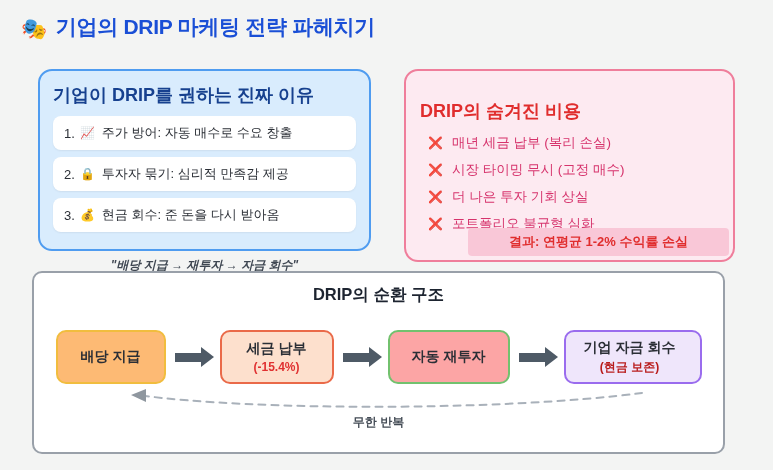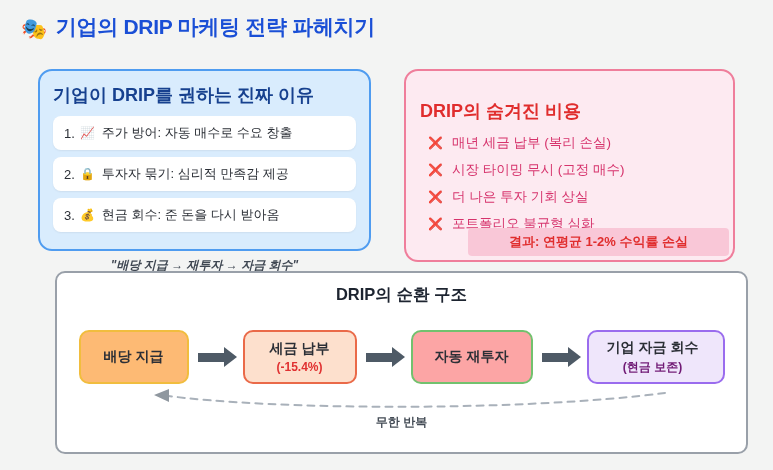--- a/index.html
+++ b/index.html
@@ -30,36 +30,36 @@
     background:#fdeaf1; border:2px solid #ef7e9b; padding:26px 14px; }
   .costs .panel-title { color:#e02d2d; margin-bottom:11px; }
   .cost-item { display:flex; align-items:center; gap:9px; margin:9px 0 9px 8px;
     font-size:13.5px; color:#d6336c; font-weight:500; }
   .cross { color:#e03131; font-size:12px; }
   .result-banner { position:absolute; left:62px; right:4px; bottom:4px;
     background:#f9c7d7; border-radius:4px; padding:5px 0; text-align:center;
     font-size:13px; font-weight:bold; color:#e02d2d; }
 
   
-  .cycle { left:55px; top:271px; width:693px; height:183px;
+  .cycle { left:32px; top:271px; width:693px; height:183px;
     background:#ffffff; border:2px solid #99a0a9; border-radius:10px; }
   .cycle-title { text-align:center; margin-top:11px; font-size:16.5px; font-weight:bold; color:#1d2430; }
   .flow { position:absolute; left:0; right:0; top:57px; display:flex;
     justify-content:center; align-items:center; }
   .step { border-radius:10px; border-width:2px; border-style:solid; min-height:54px;
     display:flex; flex-direction:column; justify-content:center; align-items:center;
     padding:4px 12px; }
   .s-yellow { background:#fdba74; border-color:#f1bd3e; min-width:110px; }
   .s-orange { background:#fde0cd; border-color:#ea6a49; min-width:114px; }
   .s-green  { background:#fca5a5; border-color:#72c16e; min-width:122px; }
   .s-purple { background:#efe6fb; border-color:#9a6cee; min-width:138px;padding-left:6px; }
   .step-label { font-size:14px; font-weight:600; color:#2b2f36; white-space:nowrap; }
   .step-sub { font-size:12px; font-weight:600; margin-top:2px; }
   .sub-red { color:#e03131;text-align:center; }
-  .sub-purple { color:#701a75; }
+  .sub-purple { color:#b91c1c; }
 
   .flow-arrow { position:relative; width:26px; height:9px; background:#4e5a66;
     margin:0 19px 0 9px; }
   .flow-arrow::after { content:""; position:absolute; left:100%; top:50%;
     transform:translateY(-50%); width:0; height:0;
     border-left:13px solid #4e5a66; border-top:10px solid transparent;
     border-bottom:10px solid transparent; }
 
   .loop-svg { position:absolute; left:0; top:116px; width:689px; height:30px; }
   .loop-label { position:absolute; left:0; right:0; top:141px; text-align:center;

